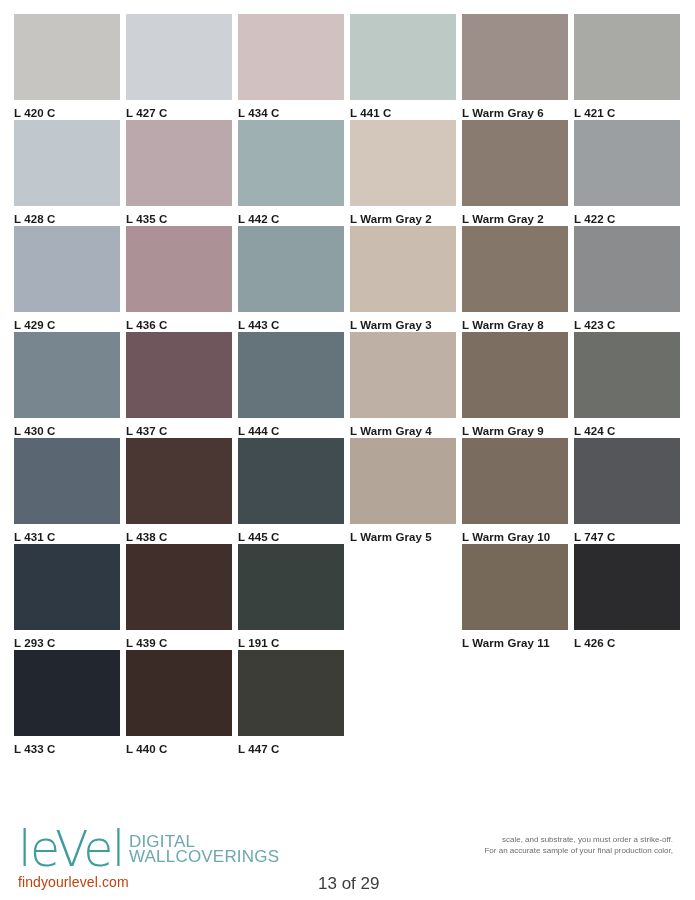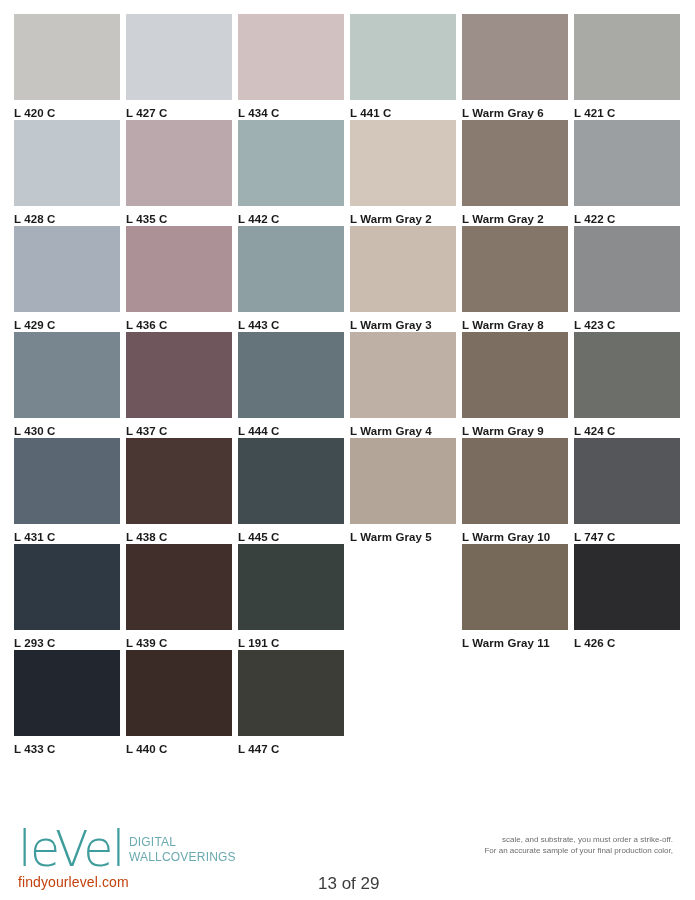--- a/index.html
+++ b/index.html
@@ -68,21 +68,21 @@
     font-family: "DejaVu Sans", sans-serif;
     font-size: 49px;
     line-height: 44px;
     font-weight: 300;
     color: #3f9c9c;
     letter-spacing: -1.5px;
   }
   .brand-sub {
     margin-left: 5px;
     margin-top: 7px;
-    font-size: 12px;
+    font-size: 17px;
     line-height: 14.5px;
     color: #6aa9b0;
     letter-spacing: 0.2px;
     font-weight: 400;
   }
   .brand-sub span { display: block; }
   .brand-url {
     position: absolute;
     left: 18px;
     top: 62px;

